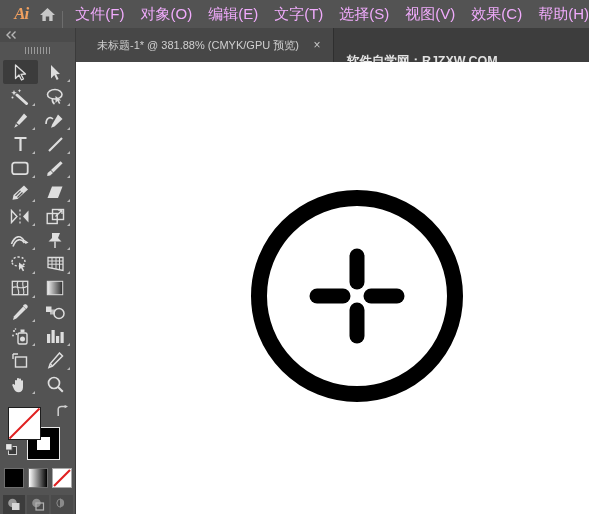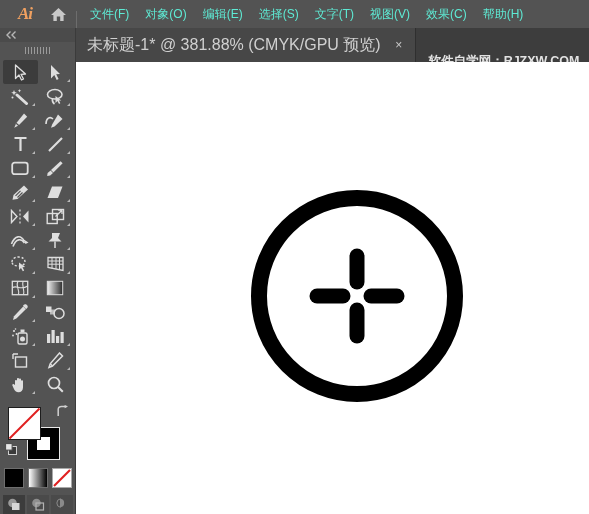--- a/index.html
+++ b/index.html
@@ -21,35 +21,35 @@
     width:34px;height:28px;display:flex;align-items:center;justify-content:center;
     color:#f0a060;font-size:17px;font-weight:bold;font-style:italic;
     font-family:"Liberation Serif","DejaVu Serif",serif;letter-spacing:-1px;
   }
   .home-btn{
     width:32px;height:28px;display:flex;align-items:center;justify-content:center;
   }
   .menu-sep{width:1px;height:17px;background:#6d6d6d;margin:0 5px 0 2px;}
   .menu-items{display:flex;align-items:center;height:28px;}
   .menu-item{
-    color:#5eead4;font-size:12px;padding:0 8px;height:28px;
+    color:#f0abfc;font-size:15px;padding:0 8px;height:28px;
     display:flex;align-items:center;white-space:nowrap;
   }
 
   
   .tabbar{
     position:absolute;left:75px;top:28px;width:514px;height:34px;
     background:#3d3d3d;display:flex;align-items:stretch;
   }
   .doc-tab{
     background:#474747;display:flex;align-items:center;
     padding:0 10px 0 12px;height:34px;box-sizing:border-box;
     border-right:1px solid #2f2f2f;
   }
-  .doc-tab-title{color:#d0d0d0;font-size:16px;white-space:nowrap;}
+  .doc-tab-title{color:#d0d0d0;font-size:11px;white-space:nowrap;margin-left:10px;}
   .tab-close{
     margin-left:12px;color:#c8c8c8;font-size:12px;line-height:1;
     width:12px;text-align:center;
   }
   .watermark{
     display:flex;align-items:center;padding-left:13px;
     color:#e2e2e2;font-size:12.5px;white-space:nowrap;font-weight:bold;margin-top:32px;
   }
 
   
@@ -142,22 +142,22 @@
     <div class="home-btn">
       <svg width="17" height="15" viewBox="0 0 17 15" aria-hidden="true">
         <path d="M8.5 1 L16 8 L13.6 8 L13.6 14 L10.2 14 L10.2 9.6 L6.8 9.6 L6.8 14 L3.4 14 L3.4 8 L1 8 Z" fill="#c8c8c8"></path>
       </svg>
     </div>
     <div class="menu-sep"></div>
     <div class="menu-items">
       <div class="menu-item">文件(F)</div>
       <div class="menu-item">对象(O)</div>
       <div class="menu-item">编辑(E)</div>
+      <div class="menu-item">文字(T)</div>
       <div class="menu-item">选择(S)</div>
-      <div class="menu-item">文字(T)</div>
       <div class="menu-item">视图(V)</div>
       <div class="menu-item">效果(C)</div>
       <div class="menu-item">帮助(H)</div>
     </div>
   </div>
 
   <div class="tabbar">
     <div class="doc-tab">
       <span class="doc-tab-title">未标题-1* @ 381.88% (CMYK/GPU 预览)</span>
       <span class="tab-close">×</span>

